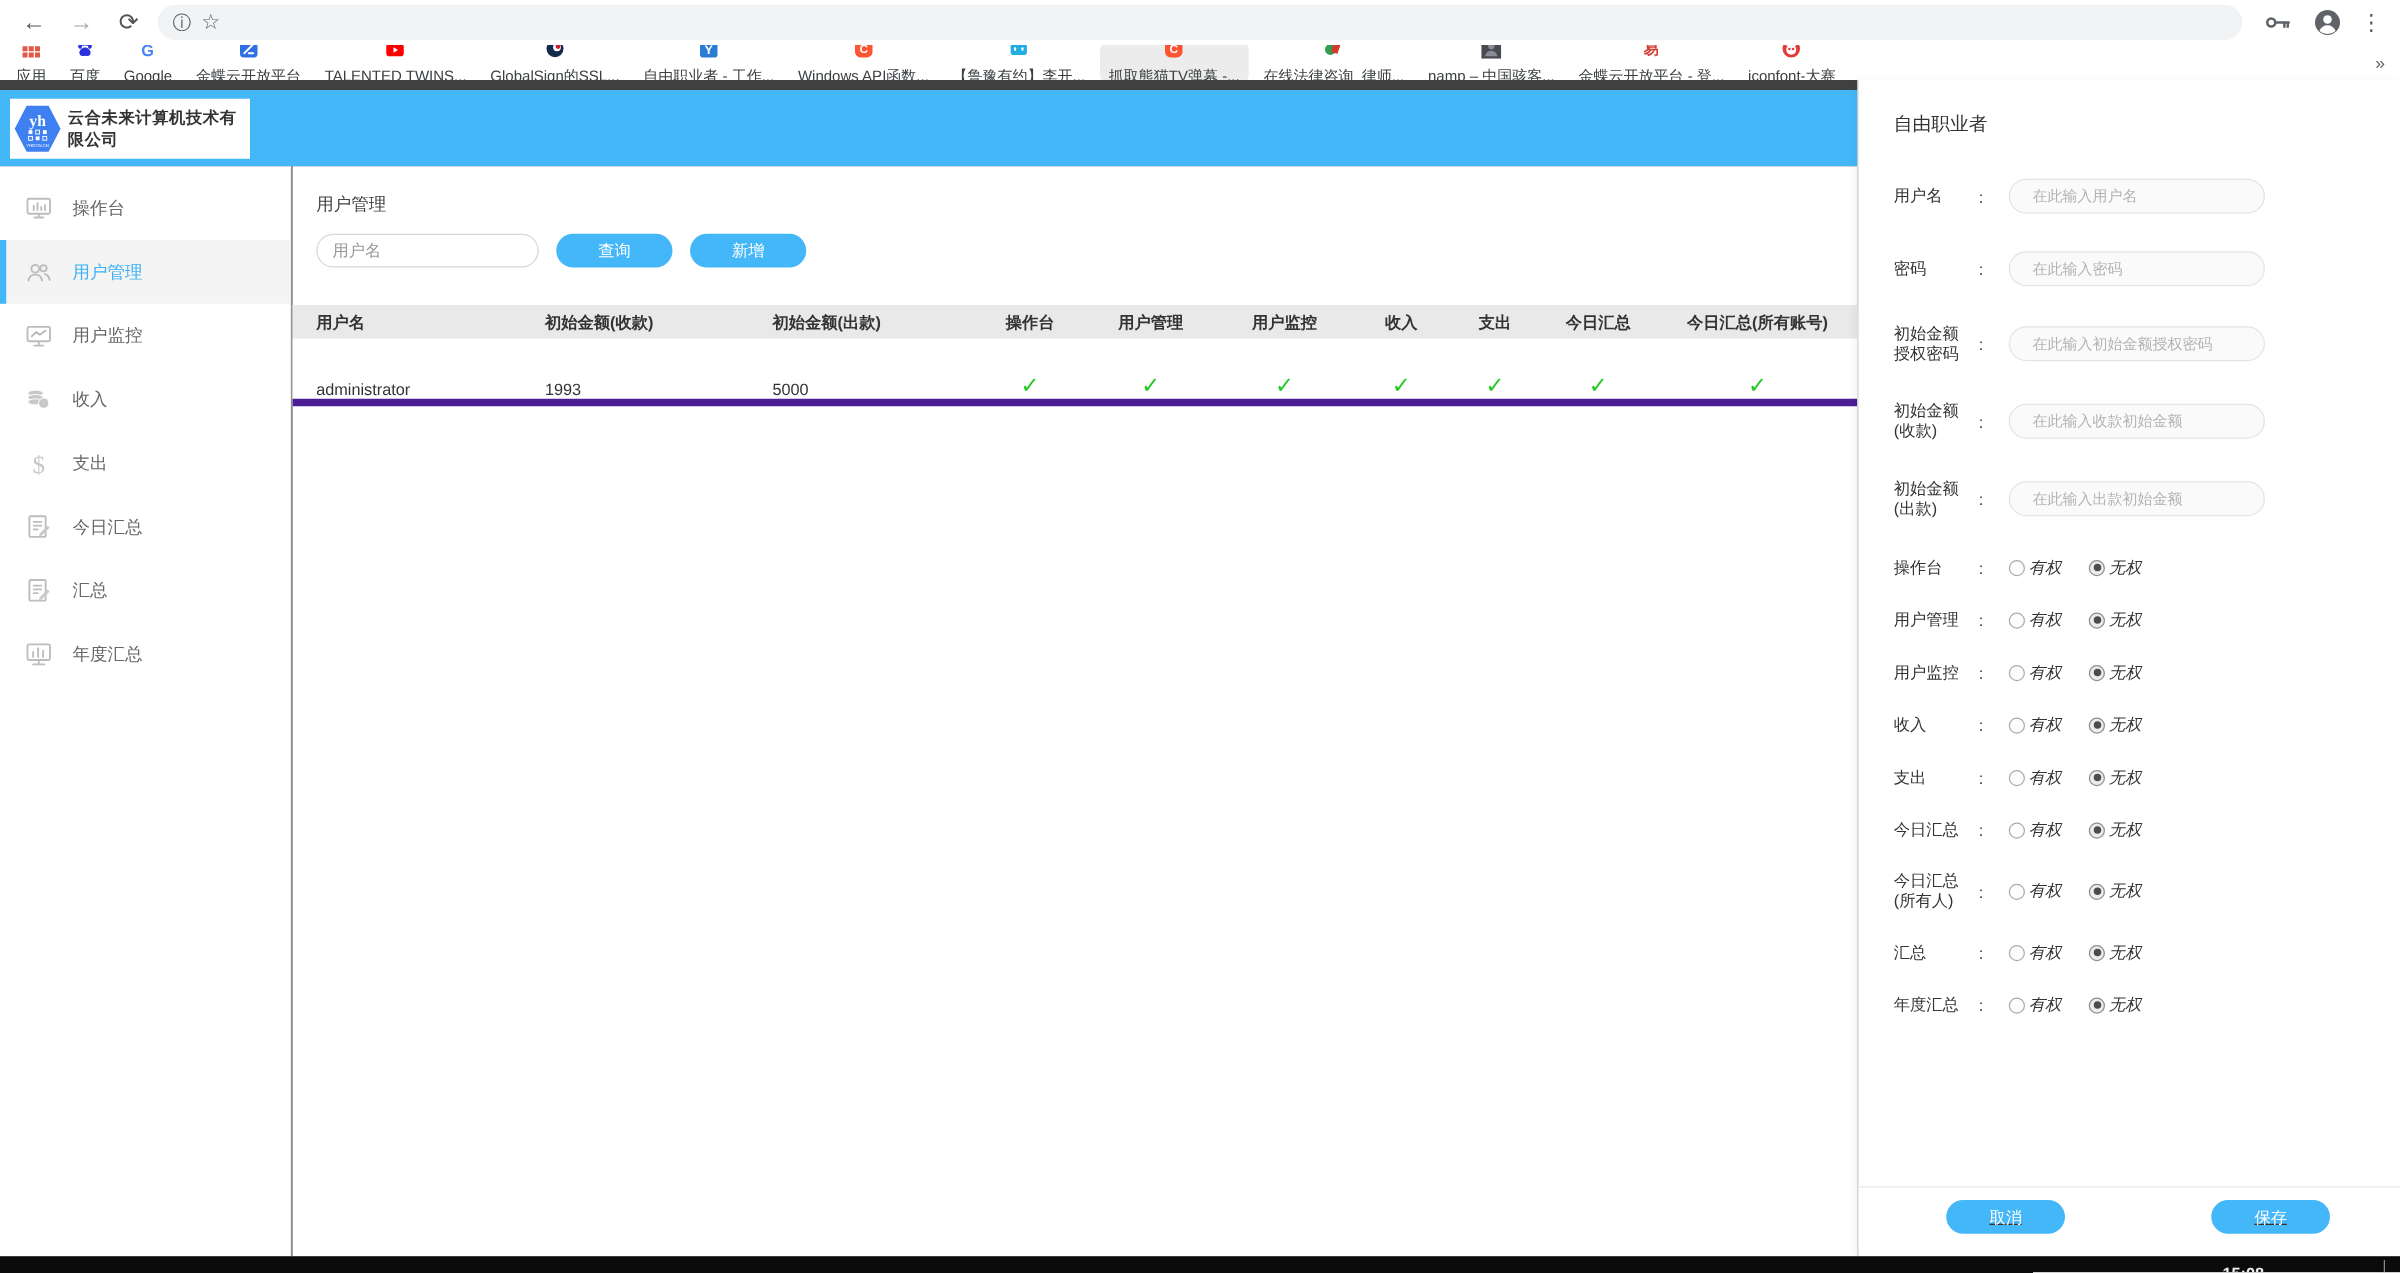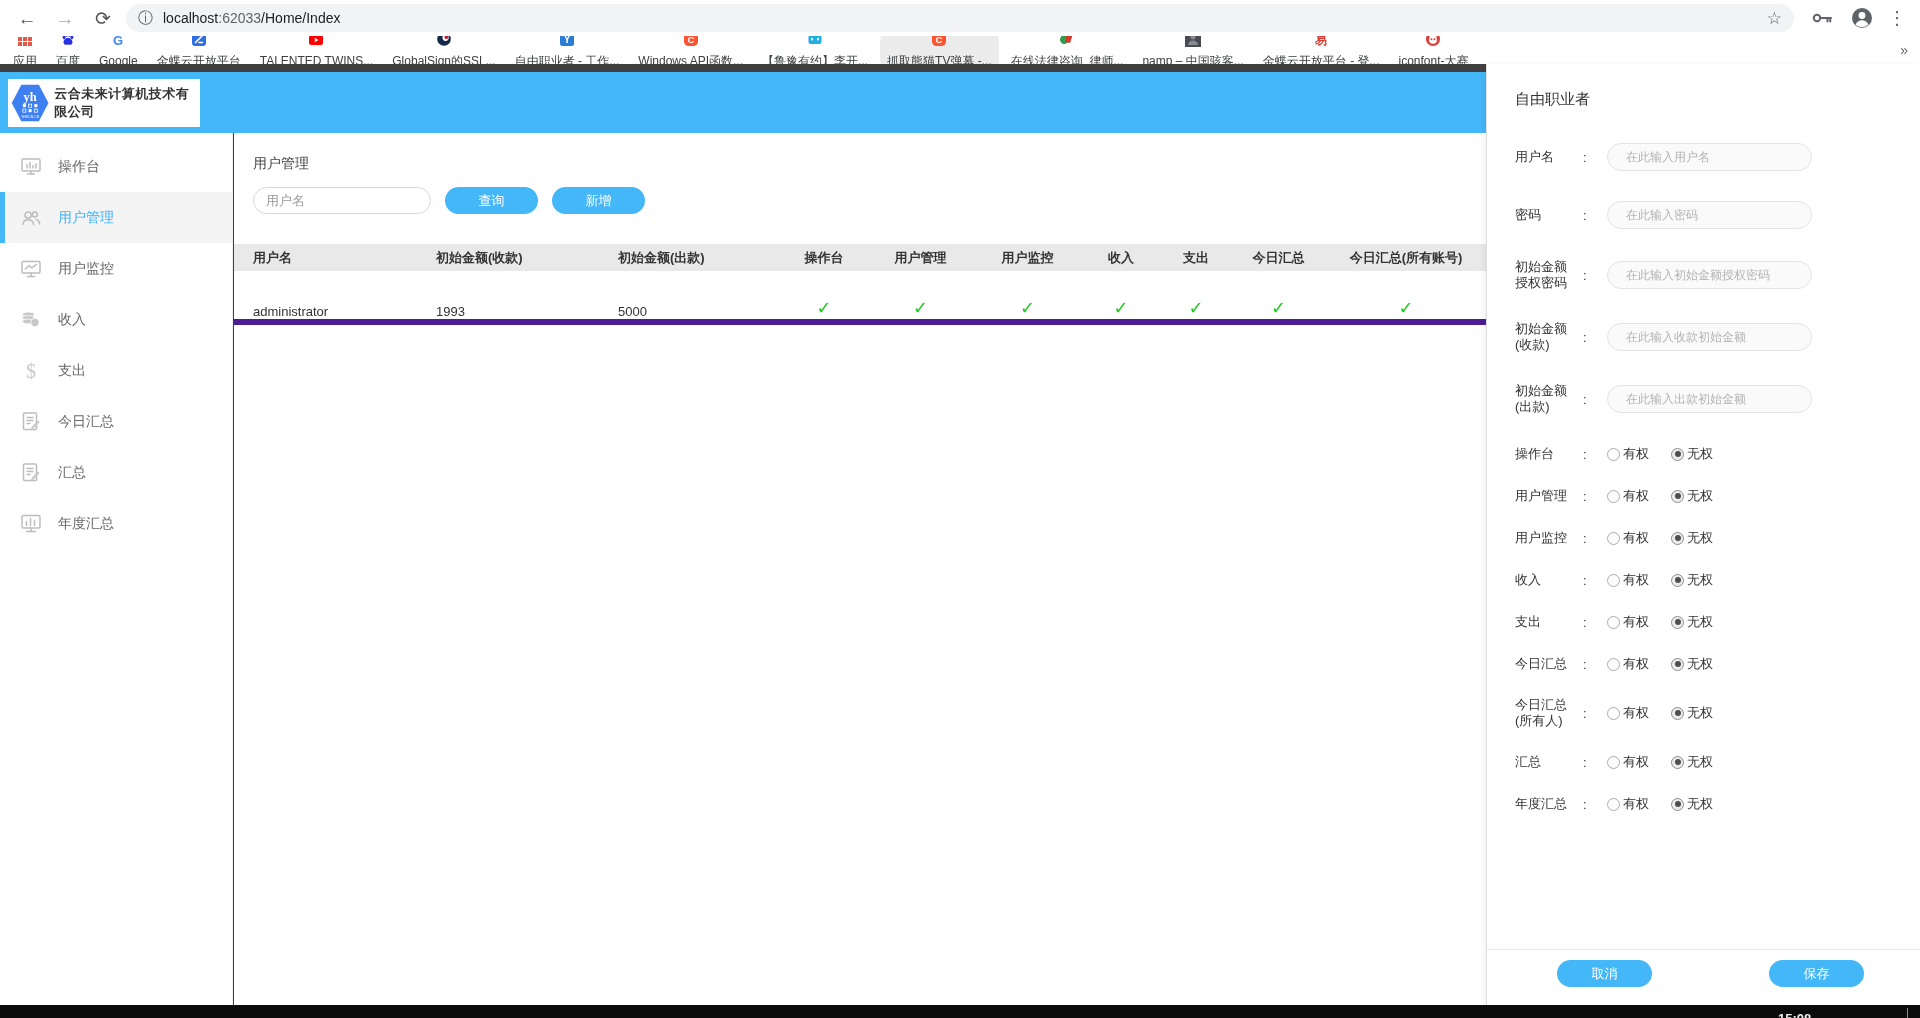--- a/index.html
+++ b/index.html
@@ -69,47 +69,46 @@
     box-shadow:-3px 0 6px rgba(0,0,0,.05);}
   .panel-title{margin:26px 0 0 28px;font-size:15px;color:#333;}
   .panel-body{margin:34px 0 0 28px;}
   .f-row{display:flex;align-items:center;margin-bottom:30px;}
   .f-label{width:62px;font-size:13px;color:#333;line-height:16px;flex:none;}
   .f-colon{width:8px;color:#333;margin-left:6px;flex:none;}
   .f-input{width:205px;height:28px;margin-left:16px;border:1px solid #e4e4e4;background:#fafafa;border-radius:14px;
     padding:0 18px;font-size:12px;color:#333;box-sizing:border-box;outline:none;font-family:inherit;}
   .f-input::placeholder{color:#b3b3b3;}
   .r-row{display:flex;align-items:center;margin-bottom:24px;}
-  .r-opts{display:flex;margin-left:16px;gap:22px;}
+  .r-opts{display:flex;margin-left:16px;gap:22px;font-style:italic;}
   .r-opt{display:flex;align-items:center;gap:3px;cursor:pointer;}
   .radio{width:13px;height:13px;border-radius:50%;border:1px solid #ababab;background:#fdfdfd;display:inline-block;
     position:relative;box-sizing:border-box;flex:none;}
   .radio.sel{border-color:#8d8d8d;background:#ececec;}
   .radio.sel::after{content:"";position:absolute;left:2.5px;top:2.5px;right:2.5px;bottom:2.5px;border-radius:50%;background:#4d4d4d;}
   .r-txt{font-size:13px;color:#333;}
   .panel-footer{position:absolute;left:0;right:0;bottom:8px;height:48px;border-top:1px solid #e9e9e9;display:flex;
-    align-items:center;justify-content:space-between;padding:0 56px 0 70px;box-sizing:border-box;background:#fff;}
+    align-items:center;justify-content:space-between;padding:0 56px 0 70px;box-sizing:border-box;background:#fff;text-decoration:underline;}
   .pbtn{width:95px;height:27px;border:none;border-radius:14px;background:#44b7f8;color:#fff;font-size:13px;cursor:pointer;font-family:inherit;}
 
   .taskbar{position:absolute;left:0;right:0;bottom:0;height:13px;background:#0b0b0b;overflow:hidden;}
   .clock{position:absolute;left:1778px;top:6px;color:#eee;font-size:13px;font-weight:bold;}
   .tb-div{position:absolute;right:12px;top:3px;bottom:0;width:1px;background:#888;}
 </style>
 </head>
 <body>
 
 <div class="screen">
 
   <div class="toolbar">
     <span class="nav-ico">←</span>
     <span class="nav-ico dim">→</span>
     <span class="nav-ico">⟳</span>
     <div class="omnibox">
       <span class="info-ico">ⓘ</span>
-      <span class="url"><span>localhost</span><span class="dim">:62033</span><span>/Home/Index</span></span>
       <span class="star-ico">☆</span>
     </div>
     <span class="tool-ico">
       <svg viewBox="0 0 24 24" width="24" height="24">
           <g stroke="#5f6368" stroke-width="2" fill="none" stroke-linecap="round">
             <circle cx="7" cy="12" r="3.2"></circle>
             <path d="M10.2 12H21M17.5 12v3.4M20.2 12v3.4"></path>
           </g>
         </svg>
     </span>

